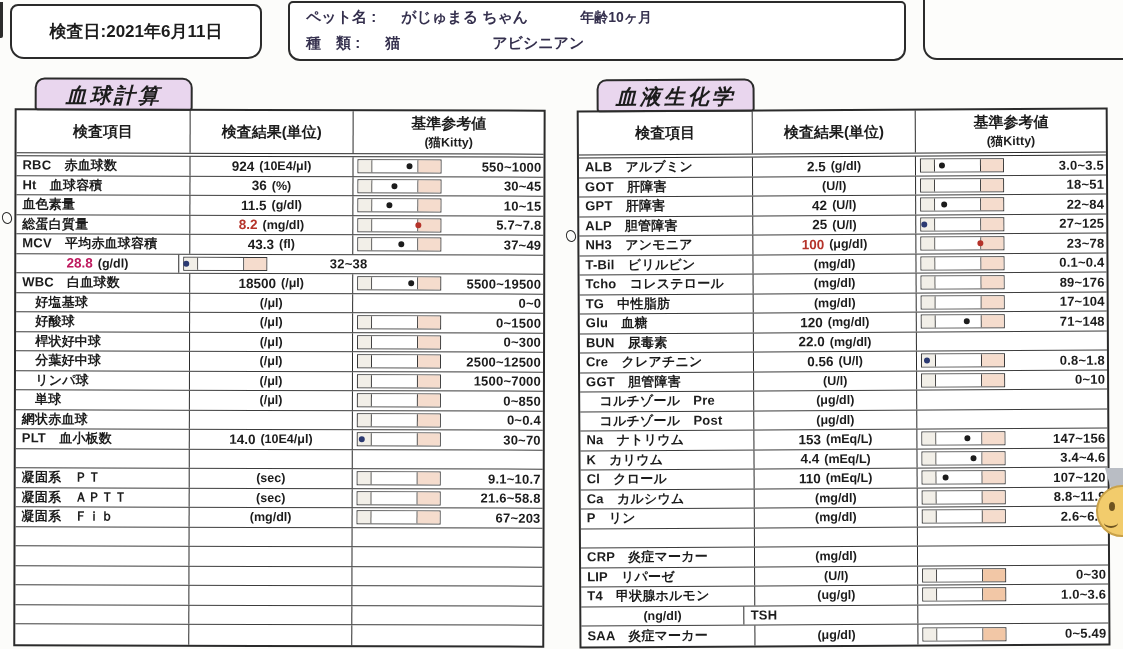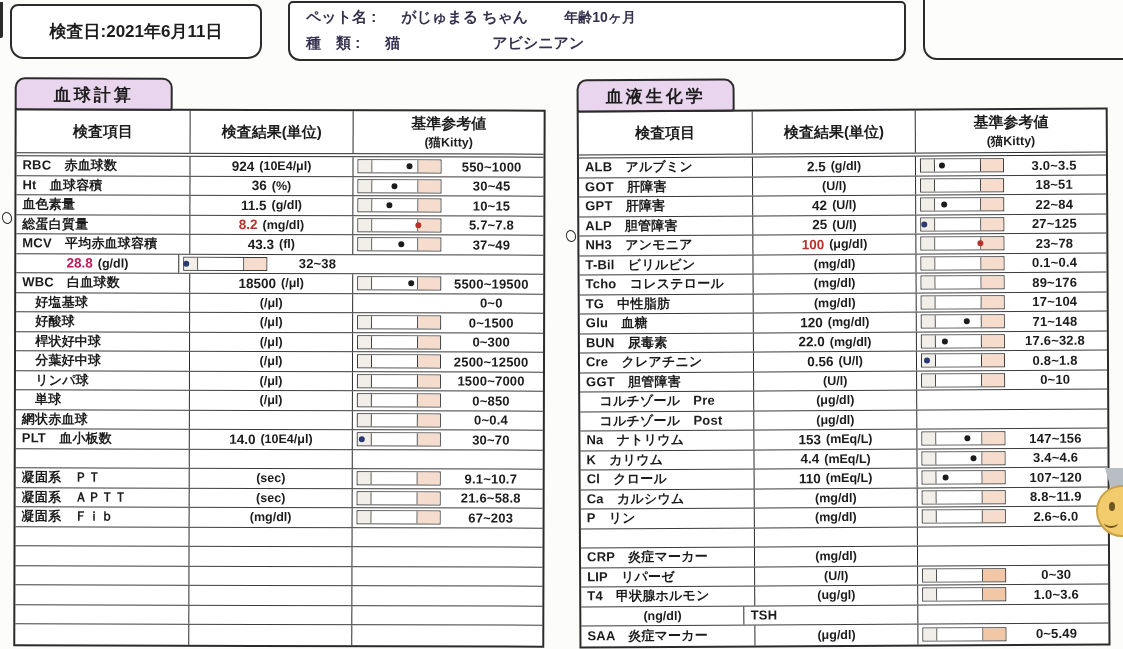--- a/index.html
+++ b/index.html
@@ -6,53 +6,53 @@
   body{font-family:"Liberation Sans","DejaVu Sans",sans-serif;}
   .page{position:relative;width:1123px;height:649px;overflow:hidden;background:#fcfcfa;color:#1c1c1c;}
 
   
   .hbox{position:absolute;border:2.5px solid #2b2b2b;background:#fff;box-sizing:border-box;}
   #dateBox{left:10px;top:4px;width:252px;height:55px;border-radius:8px 8px 14px 14px;
            display:flex;align-items:center;justify-content:center;font-size:17px;font-weight:bold;}
   #petBox{left:288px;top:1px;width:618px;height:60px;border-radius:5px 5px 12px 12px;
           padding:5px 16px;color:#35304e;font-weight:bold;font-size:15px;}
   #petBox .line{display:flex;align-items:baseline;height:26px;white-space:pre;}
-  #petBox .gap1{margin-left:36px;font-size:14px;}
+  #petBox .gap1{margin-left:52px;font-size:14px;}
   #petBox .gap2{margin-left:92px;}
   #cornerBox{left:923px;top:-16px;width:230px;height:76px;border-radius:0 0 0 14px;background:#fdfdfb;}
   #edgeTL{position:absolute;left:0;top:2px;width:3px;height:36px;background:#2b2b2b;border-radius:0 0 2px 0;}
 
   
   .panel{position:absolute;width:531px;}
   #cbcPanel{left:14px;top:78px;transform:rotate(0.15deg);}
   #chemPanel{left:578px;top:78px;transform:rotate(-0.3deg);}
   .tab{display:inline-block;min-width:158px;height:33px;line-height:31px;text-align:center;
        background:#e9d6ee;border:2.5px solid #2b2b2b;border-radius:10px 10px 3px 3px;
-       font-size:17px;font-weight:bold;letter-spacing:3px;padding:0 12px;box-sizing:border-box;
-       position:relative;z-index:2;margin-left:0;}
+       font-size:21px;font-weight:bold;letter-spacing:3px;padding:0 12px;box-sizing:border-box;
+       position:relative;z-index:2;margin-left:20px;font-style:italic;}
   .tbl{border:2.5px solid #2b2b2b;background:#fff;margin-top:-2px;box-sizing:border-box;position:relative;z-index:1;}
   .thead{display:flex;height:42px;border-bottom:1.5px solid #2b2b2b;}
   .thead .hc{display:flex;flex-direction:column;align-items:center;justify-content:center;
              font-weight:bold;font-size:15px;box-sizing:border-box;}
   .hc1{width:33%;border-right:1.5px solid #2b2b2b;}
   .hc2{width:31%;border-right:1.5px solid #2b2b2b;}
   .hc3{width:36%;}
   .hc3 .sub{font-size:12.5px;font-weight:bold;margin-top:1px;}
   .tbody{border-top:1.5px solid #2b2b2b;margin-top:2px;}
   .row{display:flex;height:19.5px;border-bottom:1.2px solid #3c3c3c;box-sizing:border-box;
        font-weight:bold;font-size:13px;align-items:stretch;}
   .row:last-child{border-bottom:none;}
   .cell{display:flex;align-items:center;box-sizing:border-box;}
   .c1{width:33%;border-right:1.5px solid #2b2b2b;padding-left:6px;}
   .c2{width:31%;border-right:1.5px solid #2b2b2b;justify-content:center;gap:5px;}
   .c3{width:36%;padding:0 2px 0 4px;}
   .item{white-space:pre;font-size:13px;letter-spacing:0.2px;}
   .val{font-size:13.5px;}
   .unit{font-size:12.5px;}
-  .range{flex:1;text-align:center;font-size:13px;letter-spacing:0.2px;}
+  .range{flex:1;text-align:right;font-size:13px;letter-spacing:0.2px;}
 
   
   .bar{position:relative;width:84px;height:14px;border:1.5px solid #3a3a3a;display:flex;flex:none;
        box-sizing:border-box;background:#fff;}
   .bar.none{visibility:hidden;}
   .seg{display:block;height:100%;box-sizing:border-box;}
   .s1{width:17%;border-right:1.2px solid #3a3a3a;background:#f2efe8;}
   .s2{width:56%;border-right:1.2px solid #3a3a3a;background:#ffffff;}
   .s3{flex:1;background:#f5dccd;}
   .bar.warm .s3{background:#f2c7a6;}
@@ -630,29 +630,20 @@
             </div>
           </div>
           <div class="row">
             <div class="cell c1">
               <span class="item">BUN　尿毒素</span>
             </div>
             <div class="cell c2">
               <span class="val">22.0</span>
               <span class="unit">(mg/dl)</span>
             </div>
-            <div class="cell c3">
-              <span class="bar">
-                <i class="seg s1"></i>
-                <i class="seg s2"></i>
-                <i class="seg s3"></i>
-                <i class="dot" style="left: calc(28% - 3px); background: rgb(28, 28, 28);"></i>
-              </span>
-              <span class="range">17.6~32.8</span>
-            </div>
           </div>
           <div class="row">
             <div class="cell c1">
               <span class="item">Cre　クレアチニン</span>
             </div>
             <div class="cell c2">
               <span class="val">0.56</span>
               <span class="unit">(U/l)</span>
             </div>
             <div class="cell c3">

